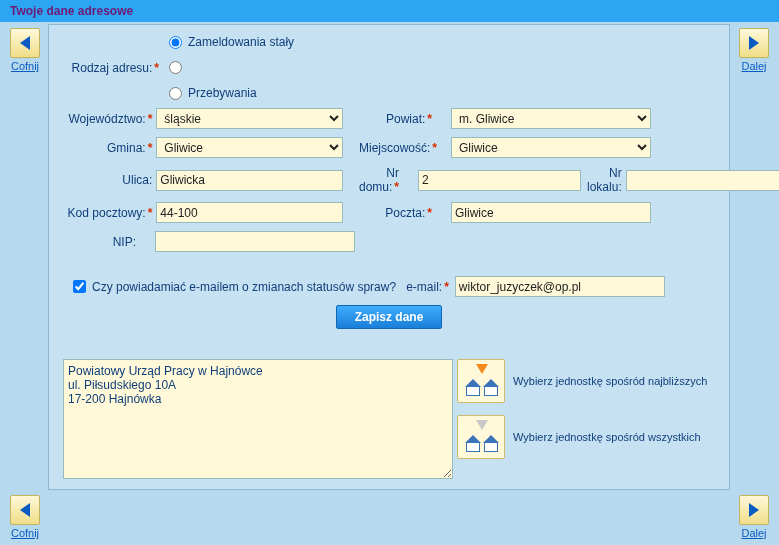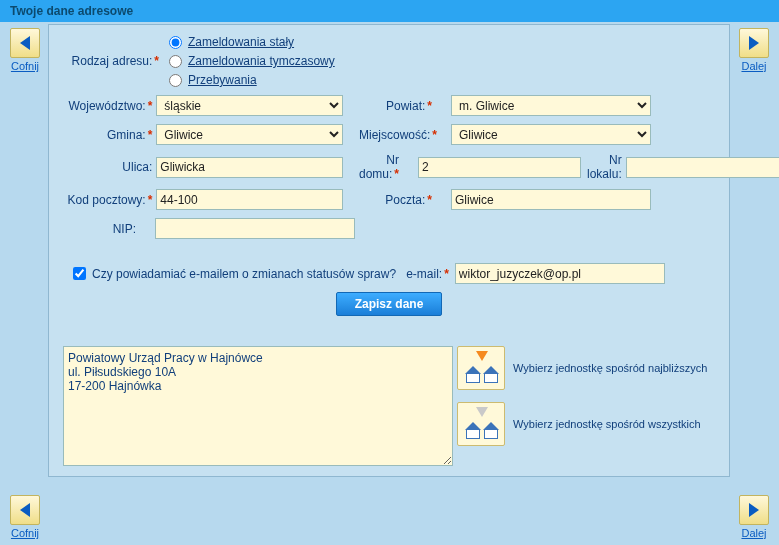--- a/index.html
+++ b/index.html
@@ -1,33 +1,33 @@
 <!DOCTYPE html>
 <html><head>
 <meta charset="utf-8">
 <style>
 * { box-sizing: border-box; margin: 0; padding: 0; }
 body { font-family: Arial, sans-serif; font-size: 12px; background: #b7d9ee; width: 779px; height: 545px; overflow: hidden; }
 .container { width: 779px; height: 545px; position: relative; }
-.header { background: #2ca5f2; color: #0c4a6e; font-weight: bold; padding: 4px 10px; font-size: 12px; }
+.header { background: #2ca5f2; color: #701a75; font-weight: bold; padding: 4px 10px; font-size: 12px; }
 .nav-btn { position: absolute; width: 38px; text-align: center; cursor: pointer; }
 .nav-btn .arrow-box { width: 30px; height: 30px; background: linear-gradient(#fff8da, #f0de88); border: 1px solid #c2b45f; border-radius: 2px; display: flex; align-items: center; justify-content: center; margin: 0 auto; }
 .nav-btn .arrow-left::before { content: ""; display: block; border-top: 7px solid transparent; border-bottom: 7px solid transparent; border-right: 10px solid #0a5cc2; }
 .nav-btn .arrow-right::before { content: ""; display: block; border-top: 7px solid transparent; border-bottom: 7px solid transparent; border-left: 10px solid #0a5cc2; }
 .nav-btn .lbl { color: #0a5cc2; text-decoration: underline; margin-top: 2px; display: block; font-size: 11px; }
 #nav-tl { top: 28px; left: 6px; }
 #nav-tr { top: 28px; right: 6px; }
 #nav-bl { bottom: 6px; left: 6px; }
 #nav-br { bottom: 6px; right: 6px; }
 .panel { position: absolute; left: 48px; top: 24px; width: 682px; background: #c6e1f1; border: 1px solid #8fb7d0; }
 .form-wrap { padding: 10px 14px 10px 14px; }
 .row { display: flex; align-items: center; margin-bottom: 8px; }
 .lbl-col { width: 100px; text-align: right; color: #113f7b; font-size: 12px; padding-right: 4px; }
 .req { color: #d62e00; font-weight: bold; padding-left: 2px; }
-.radio-col { padding-left: 6px; display: flex; flex-direction: column; gap: 5px; color: #113f7b; text-decoration: underline; }
+.radio-col { padding-left: 6px; display: flex; flex-direction: column; gap: 12px; color: #113f7b; }
 .radio-opt { display: flex; align-items: center; gap: 6px; }
 input[type=radio] { width: 13px; height: 13px; }
 select, input[type=text] { border: 1px solid #9bb; background: #fff9d9; color: #222; font-size: 12px; padding: 2px 3px; height: 21px; }
 .two-col { display: flex; gap: 16px; }
 .col-l { width: 280px; display: flex; align-items: center; }
 .col-r { width: 380px; display: flex; align-items: center; }
 .lbl-r { width: 92px; text-align: right; color: #113f7b; padding-right: 19px; }
 .lbl-r2 { text-align: right; color: #113f7b; padding: 0 4px 0 6px; }
 select { width: 200px; }
 input[type=text] { width: 200px; }
@@ -77,21 +77,20 @@
 
       <div class="row">
         <div class="lbl-col"><span>Rodzaj adresu:</span><span class="req">*</span></div>
         <div class="radio-col">
           <label class="radio-opt">
               <input type="radio" name="ra" checked="" style="">
               <span>Zameldowania stały</span>
             </label>
           <label class="radio-opt">
               <input type="radio" name="ra" style="">
-              <span>Zameldowania tymczasowy</span>
             </label>
           <label class="radio-opt">
               <input type="radio" name="ra" style="">
               <span>Przebywania</span>
             </label>
         </div>
       </div>
 
       <div class="row two-col">
         <div class="col-l">

